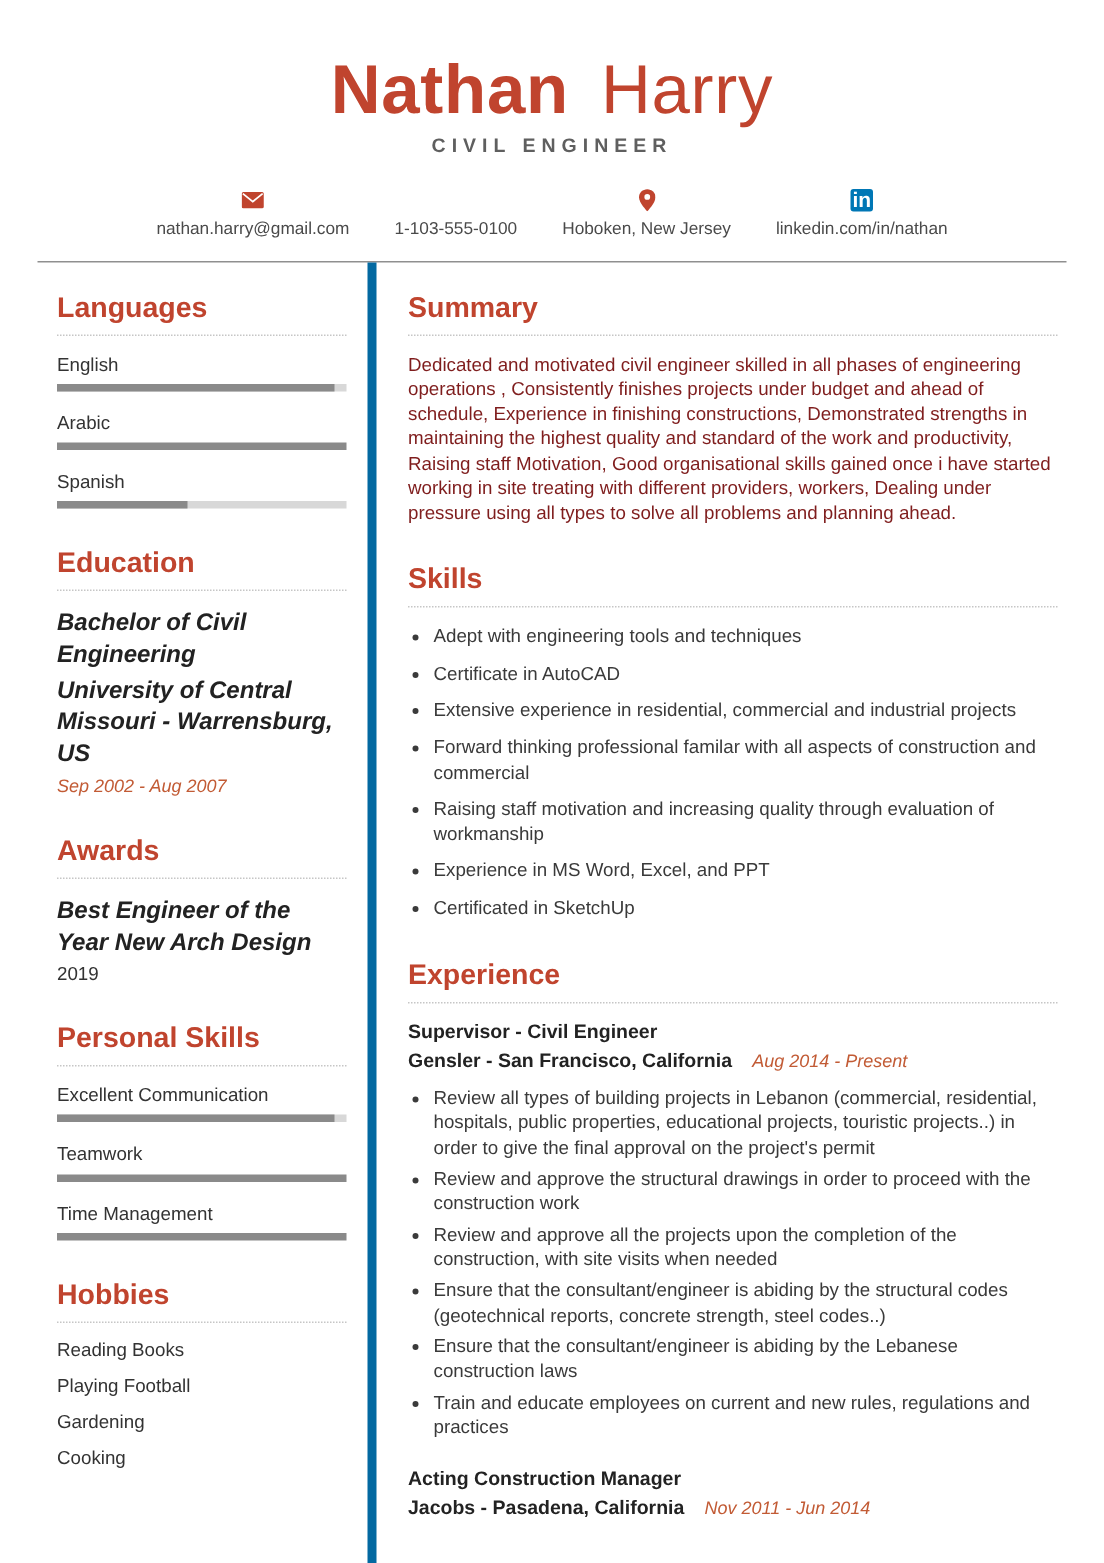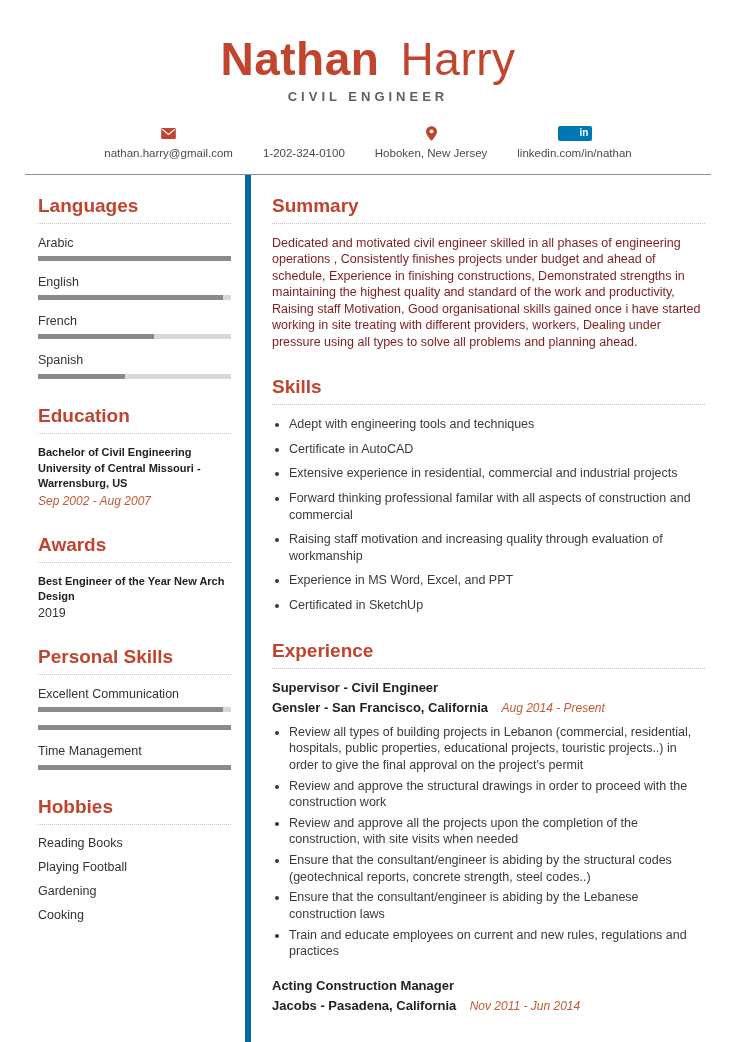--- a/index.html
+++ b/index.html
@@ -20,24 +20,23 @@
   .contact-row {
     display: flex; justify-content: center; align-items: flex-end;
     gap: 30px; margin-top: 22px; padding-bottom: 15px;
   }
   .contact-item { display: flex; flex-direction: column; align-items: center; gap: 6px; }
   .clabel { font-size: 11.5px; color: #4a4a4a; }
   .cicon { display: inline-flex; align-items: center; justify-content: center; height: 15px; }
   .cicon.accent { color: var(--accent); }
   .linkedin-badge {
     width: 15px; height: 15px; background: var(--linkedin); color: #ffffff;
-    border-radius: 2px; font-size: 10px; font-weight: 700;
+    border-radius: 2px; font-size: 14px; font-weight: 700;
     display: inline-flex; align-items: center; justify-content: center;
     line-height: 1;
-    padding-left: 19px;
   }
   .header-rule { border-top: 1px solid #8f8f8f; margin: 0 25px; }
 
   
   .columns { display: flex; flex: 1; margin: 0 25px; min-height: 0; }
   .left { width: 193px; padding: 20px 14px 0 13px; border-right: 6px solid #0369a1; }
   .right { flex: 1; padding: 20px 6px 0 21px; }
 
   .section { margin-bottom: 26px; }
   .section-heading {
@@ -45,21 +44,21 @@
     font-size: 19px; font-weight: 700; color: var(--accent);
     border-bottom: 1px dotted #c6c6c6;
   }
 
   
   .bar-item { margin-bottom: 13px; }
   .bar-label { font-size: 12.5px; color: #333; margin-bottom: 5px; line-height: 1.3; }
   .bar-track { width: 100%; height: 5px; background: var(--bar-track); }
   .bar-fill { height: 100%; background: var(--bar-fill); }
 
-  .edu-degree, .edu-school, .award-title { font-size: 11px; font-weight: 700; color: #222; line-height: 1.32; }
+  .edu-degree, .edu-school, .award-title { font-size: 16px; font-weight: 700; color: #222; line-height: 1.32; font-style: italic; }
   .edu-school { margin-top: 2px; }
   .date { font-size: 12px; font-style: italic; color: var(--date); }
   .edu-dates { margin-top: 4px; }
   .award-year { font-size: 12.5px; color: #333; margin-top: 3px; }
 
   .hobby-item { font-size: 12.5px; color: #333; margin-bottom: 10px; }
 
   
   .summary-text { margin: 0; font-size: 12.5px; line-height: 1.32; color: #7f1d1d; }
   ul.bullets { margin: 0; padding-left: 17px; }
@@ -89,21 +88,21 @@
         <span class="cicon accent">
           <svg width="15" height="11" viewBox="0 0 16 12" aria-hidden="true">
             <rect x="0" y="0" width="16" height="12" rx="1.2" fill="currentColor"></rect>
             <path d="M0.8 1.2 L8 7 L15.2 1.2" stroke="#ffffff" stroke-width="1.3" fill="none"></path>
           </svg>
         </span>
         <span class="clabel">nathan.harry@gmail.com</span>
       </div>
 
       <div class="contact-item">
-        <span class="clabel">1-202-324-0100</span>
+        <span class="clabel">1-103-555-0100</span>
       </div>
 
       <div class="contact-item">
         <span class="cicon accent">
           <svg width="11" height="15" viewBox="0 0 12 16" aria-hidden="true">
             <path d="M6 0 C2.7 0 0 2.6 0 5.8 C0 10 6 16 6 16 C6 16 12 10 12 5.8 C12 2.6 9.3 0 6 0 Z" fill="currentColor"></path>
             <circle cx="6" cy="5.6" r="2.1" fill="#ffffff"></circle>
           </svg>
         </span>
         <span class="clabel">Hoboken, New Jersey</span>
@@ -118,35 +117,29 @@
 
   <div class="header-rule"></div>
 
   <div class="columns">
 
     <aside class="left">
 
       <section class="section">
         <h2 class="section-heading">Languages</h2>
         <div class="bar-item">
+          <div class="bar-label">English</div>
+          <div class="bar-track">
+              <div class="bar-fill" style="width: 96%;"></div>
+            </div>
+        </div>
+        <div class="bar-item">
           <div class="bar-label">Arabic</div>
           <div class="bar-track">
               <div class="bar-fill" style="width: 100%;"></div>
-            </div>
-        </div>
-        <div class="bar-item">
-          <div class="bar-label">English</div>
-          <div class="bar-track">
-              <div class="bar-fill" style="width: 96%;"></div>
-            </div>
-        </div>
-        <div class="bar-item">
-          <div class="bar-label">French</div>
-          <div class="bar-track">
-              <div class="bar-fill" style="width: 60%;"></div>
             </div>
         </div>
         <div class="bar-item">
           <div class="bar-label">Spanish</div>
           <div class="bar-track">
               <div class="bar-fill" style="width: 45%;"></div>
             </div>
         </div>
       </section>
 
@@ -165,20 +158,21 @@
 
       <section class="section">
         <h2 class="section-heading">Personal Skills</h2>
         <div class="bar-item">
           <div class="bar-label">Excellent Communication</div>
           <div class="bar-track">
               <div class="bar-fill" style="width: 96%;"></div>
             </div>
         </div>
         <div class="bar-item">
+          <div class="bar-label">Teamwork</div>
           <div class="bar-track">
               <div class="bar-fill" style="width: 100%;"></div>
             </div>
         </div>
         <div class="bar-item">
           <div class="bar-label">Time Management</div>
           <div class="bar-track">
               <div class="bar-fill" style="width: 100%;"></div>
             </div>
         </div>

